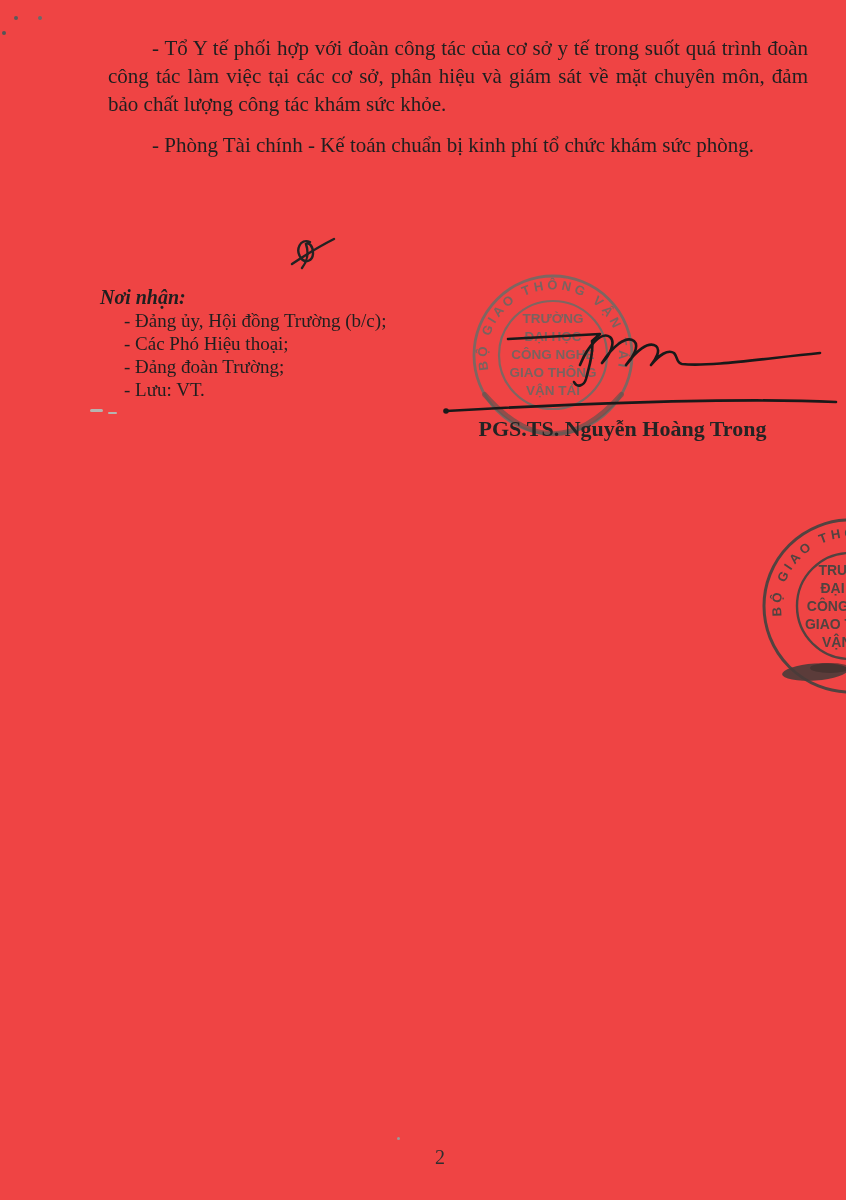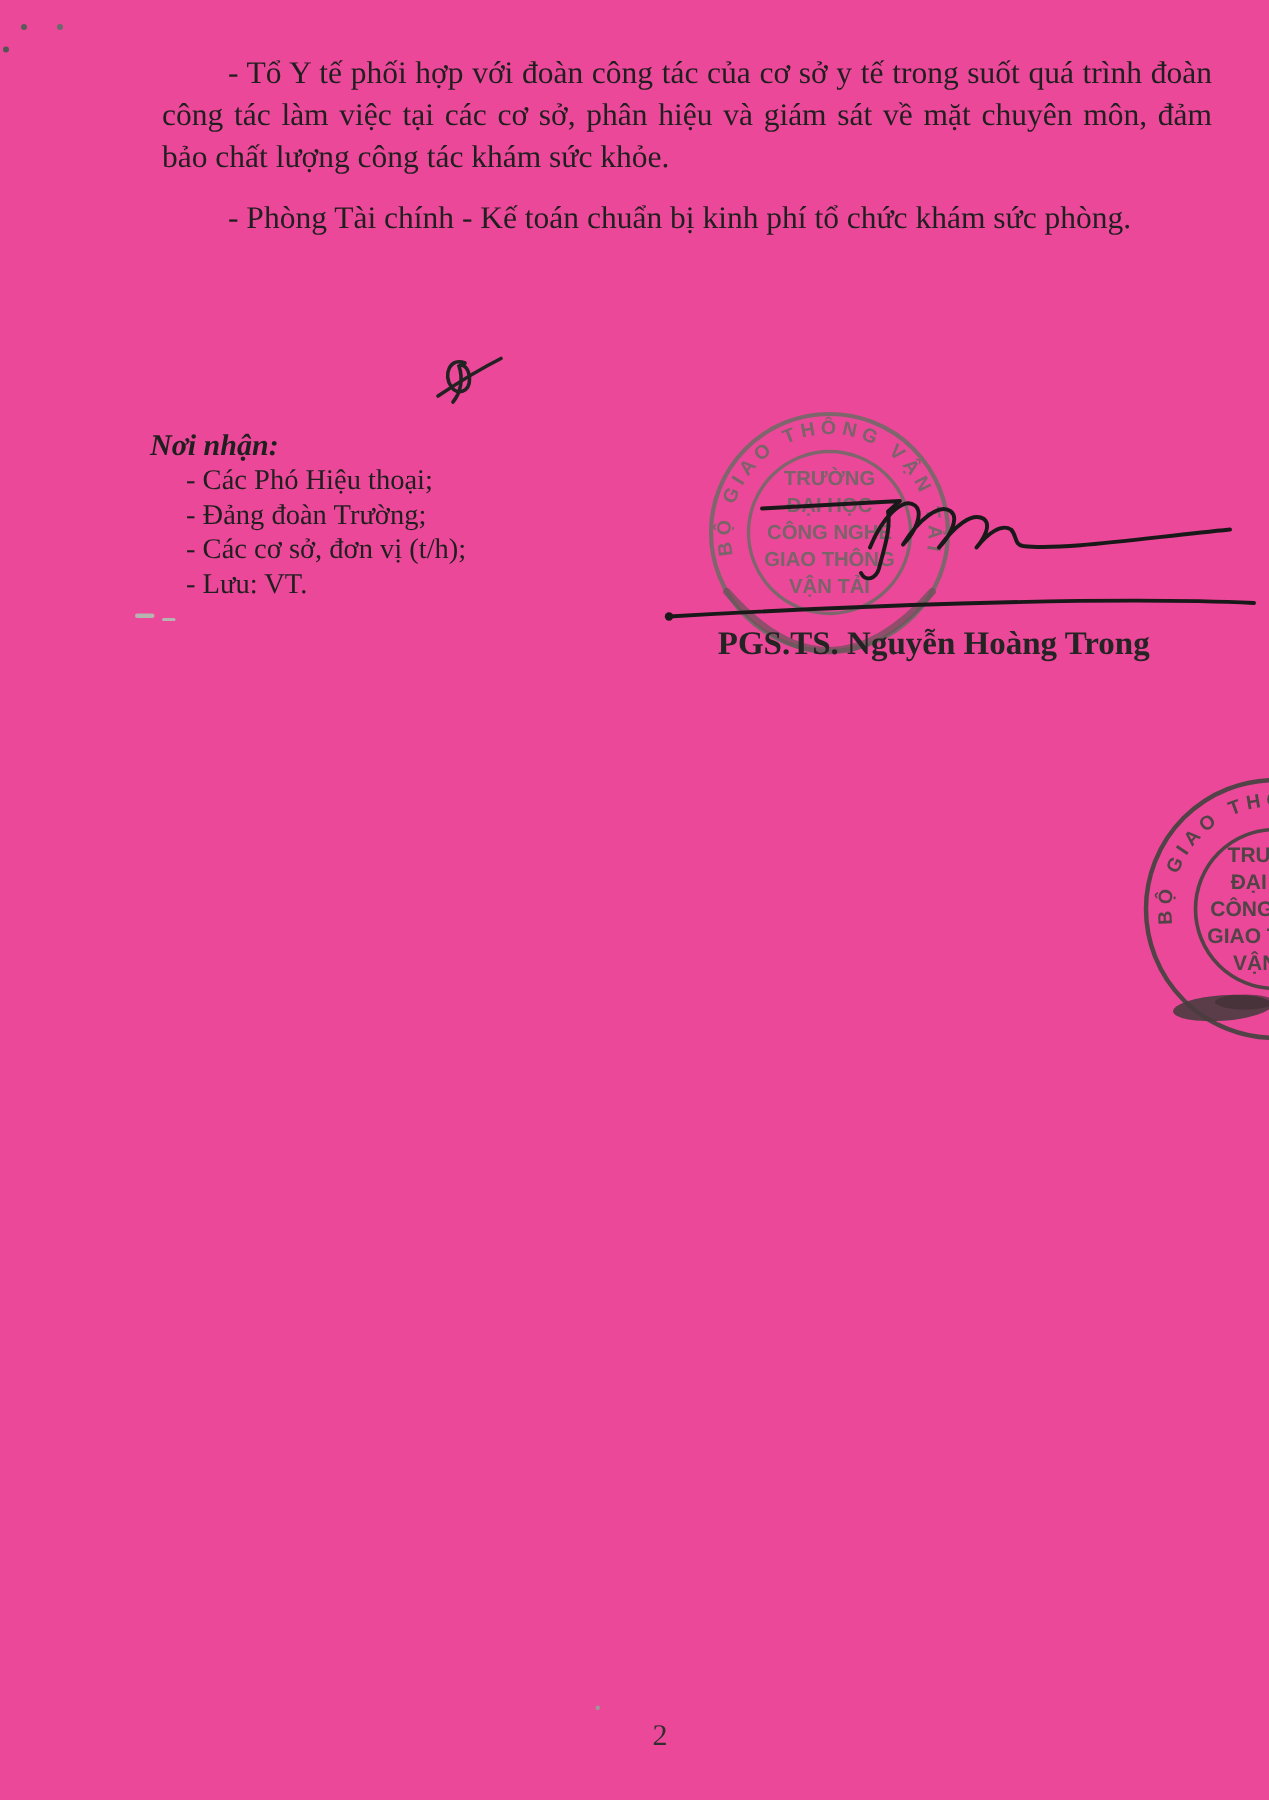--- a/index.html
+++ b/index.html
@@ -1,21 +1,21 @@
 <!DOCTYPE html>
 <html><head>
 <meta charset="utf-8">
 <style>
   html,body{margin:0;padding:0;background:#888;}
   .page{
     position:relative;
     width:846px;height:1200px;
     margin:0 auto;
     background:linear-gradient(135deg,#f1f0ec 0%,#efeeea 45%,#edecе8 100%);
-    background-color:#ec4899;
+    background-color:#ef4444;
     overflow:hidden;
     font-family:"Liberation Serif","DejaVu Serif",serif;
     color:#1f1f1f;
   }
   .body-text{
     position:absolute;left:108px;top:34px;width:700px;
     font-size:21px;line-height:28px;text-align:justify;
   }
   .body-text p{margin:0 0 13px 0;text-indent:44px;}
   .recipients{position:absolute;left:100px;top:286px;}
@@ -62,23 +62,23 @@
     <p>- Phòng Tài chính - Kế toán chuẩn bị kinh phí tổ chức khám sức phòng.</p>
   </div>
 
   <svg class="flourish" width="50" height="38" viewBox="0 0 50 38">
     <path d="M22,8 c-10,-4 -15,8 -9,16 c4,6 12,3 12,-5 c0,-7 -4,-11 -7,-9 c3,9 1,18 -4,24" fill="none" stroke="#222" stroke-width="2.4" stroke-linecap="round"></path>
     <path d="M4,30 C16,22 30,13 46,5" fill="none" stroke="#222" stroke-width="2.4" stroke-linecap="round"></path>
   </svg>
 
   <div class="recipients">
     <div class="recipients-heading">Nơi nhận:</div>
+    <div class="recipient-item">- Đảng ủy, Hội đồng Trường (b/c);</div>
     <div class="recipient-item">- Các Phó Hiệu thoại;</div>
     <div class="recipient-item">- Đảng đoàn Trường;</div>
-    <div class="recipient-item">- Các cơ sở, đơn vị (t/h);</div>
     <div class="recipient-item">- Lưu: VT.</div>
   </div>
 
 
   <svg class="stamp1" width="180" height="180" viewBox="0 0 180 180" style="opacity:.88">
     <circle cx="90" cy="90" r="79" fill="none" stroke="#6f6b66" stroke-width="2.8"></circle>
     <circle cx="90" cy="90" r="54" fill="none" stroke="#6f6b66" stroke-width="2.2"></circle>
     <path id="ring1" d="M32.6,123 A66,66 0 1 1 147.4,123" fill="none"></path>
     <text class="stamp-text" font-size="13" fill="#6b6763" letter-spacing="3.5">
       <textPath href="#ring1" startOffset="50%" text-anchor="middle">BỘ GIAO THÔNG VẬN TẢI</textPath>

